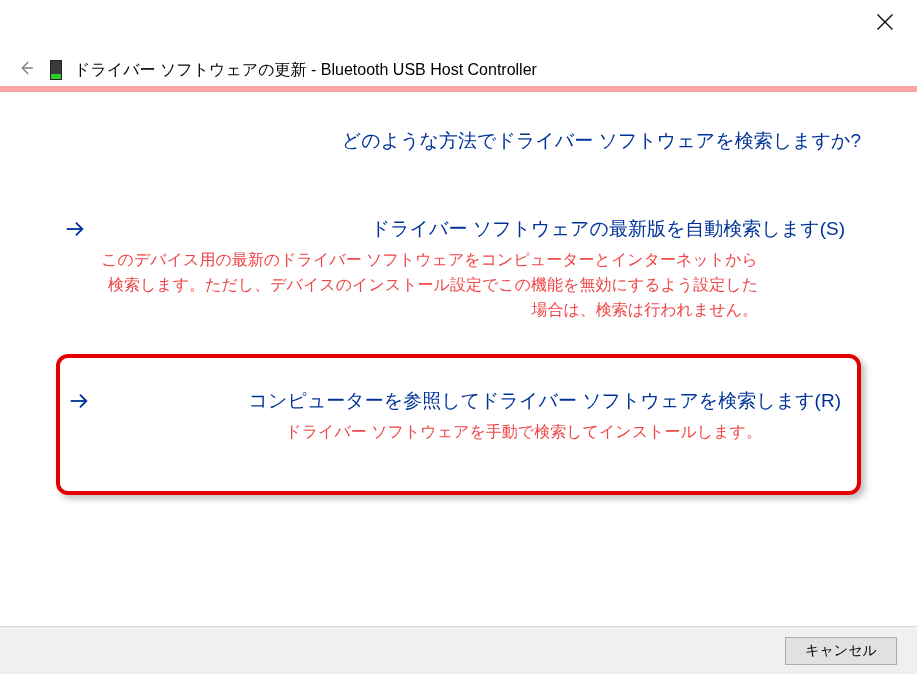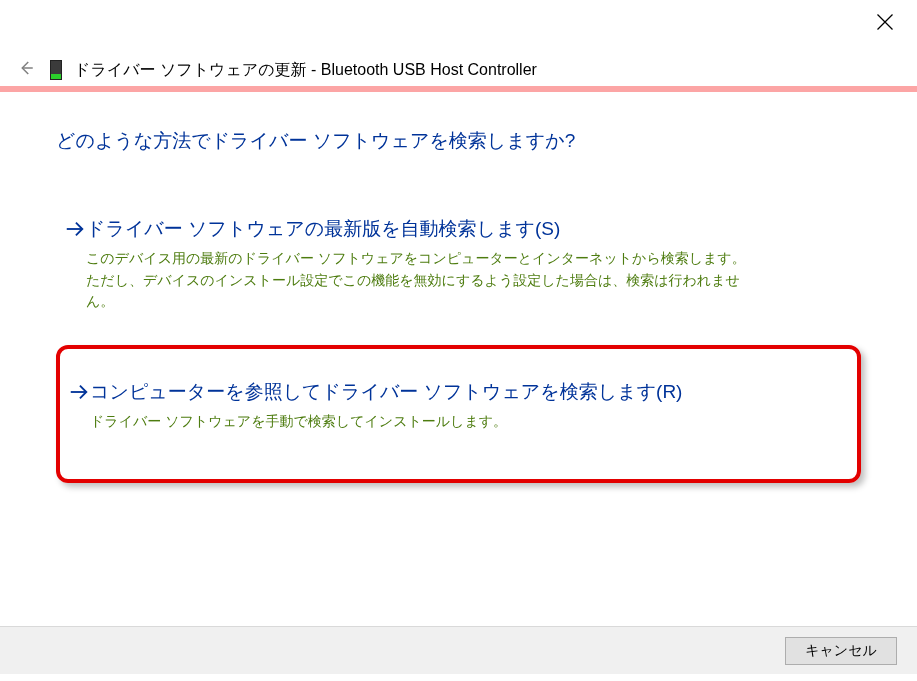--- a/index.html
+++ b/index.html
@@ -5,28 +5,28 @@
     * { margin:0; padding:0; box-sizing:border-box; }
     html,body{ width:917px; height:681px; background:#fff; font-family:"Yu Gothic UI","Segoe UI","Meiryo",sans-serif; overflow:hidden; }
     .window{ position:relative; width:100%; height:100%; }
     .close-btn{ position:absolute; top:12px; right:22px; width:20px; height:20px; cursor:pointer; }
     .close-btn svg{ width:100%; height:100%; }
     .header{ display:flex; align-items:center; gap:12px; padding:54px 22px 0 14px; height:92px; border-bottom:6px solid #fca5a5; }
     .back-btn{ width:24px; height:24px; display:flex; align-items:center; justify-content:center; cursor:default; color:#808080; }
     .back-btn svg{ width:18px; height:18px; }
     .device-icon{ width:12px; height:20px; background:linear-gradient(#3b3b3b 0 75%, #2bcf2b 75% 100%); border:1px solid #222; }
     .title-text{ font-size:16px; color:#000; white-space:nowrap; }
-    .content{ padding:36px 56px 0 56px; }
+    .content{ padding:36px 56px 0 56px;text-align:right; }
     .heading{ font-size:19px; color:#003399; margin-bottom:48px; }
-    .option{ display:flex; align-items:flex-start; gap:0; padding:14px 16px 18px 8px; cursor:pointer; }
+    .option{ display:flex; align-items:flex-start; gap:12px; padding:14px 16px 18px 8px; cursor:pointer; }
     .arrow{ flex:0 0 22px; height:22px; margin-top:2px; color:#003399; }
     .arrow svg{ width:100%; height:100%; }
     .option-text{ flex:1; }
     .option-title{ font-size:19px; color:#003399; margin-bottom:6px; }
-    .option-desc{ font-size:14px; color:#4d7c0f; line-height:1.55; max-width:660px; }
+    .option-desc{ font-size:16px; color:#ef4444; line-height:1.55; max-width:660px; }
     .highlight{ border:4px solid #e30000; border-radius:12px; margin-top:14px; padding-bottom:40px; box-shadow:4px 4px 6px rgba(0,0,0,0.25); }
     .highlight .option{ padding:30px 16px 6px 8px; }
     .footer{ position:absolute; bottom:7px; left:0; right:0; height:48px; background:#f0f0f0; border-top:1px solid #d9d9d9; display:flex; align-items:center; justify-content:flex-end; padding-right:20px; }
     .cancel-btn{ min-width:112px; height:28px; padding:0 18px; background:#e1e1e1; border:1px solid #adadad; font-size:14px; font-family:inherit; cursor:pointer; }
   </style>
 </head>
 <body>
 
 <div class="window">
 

